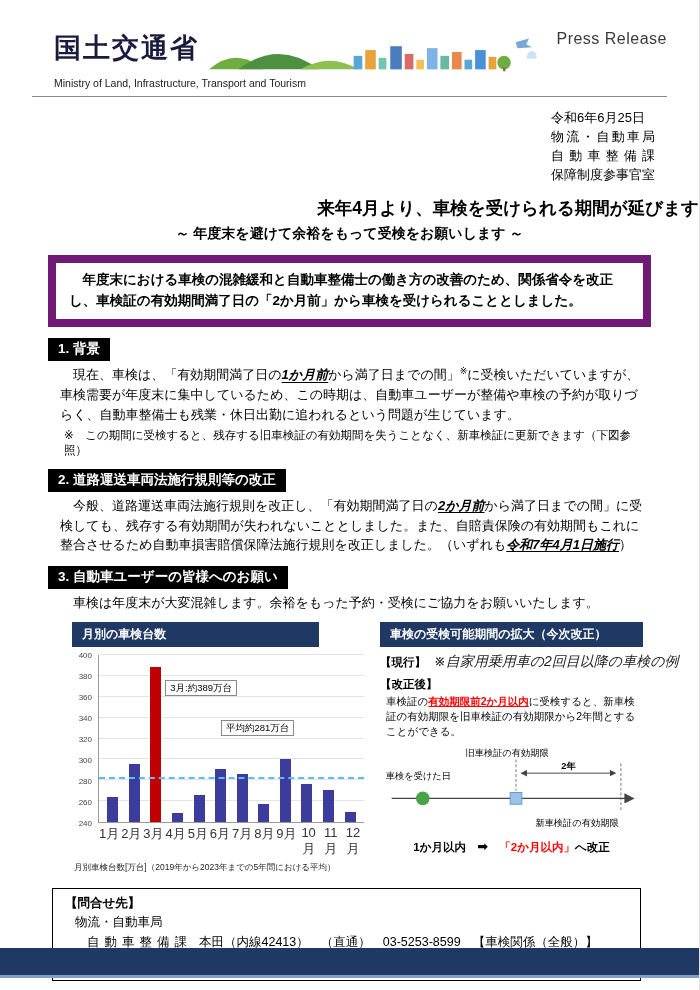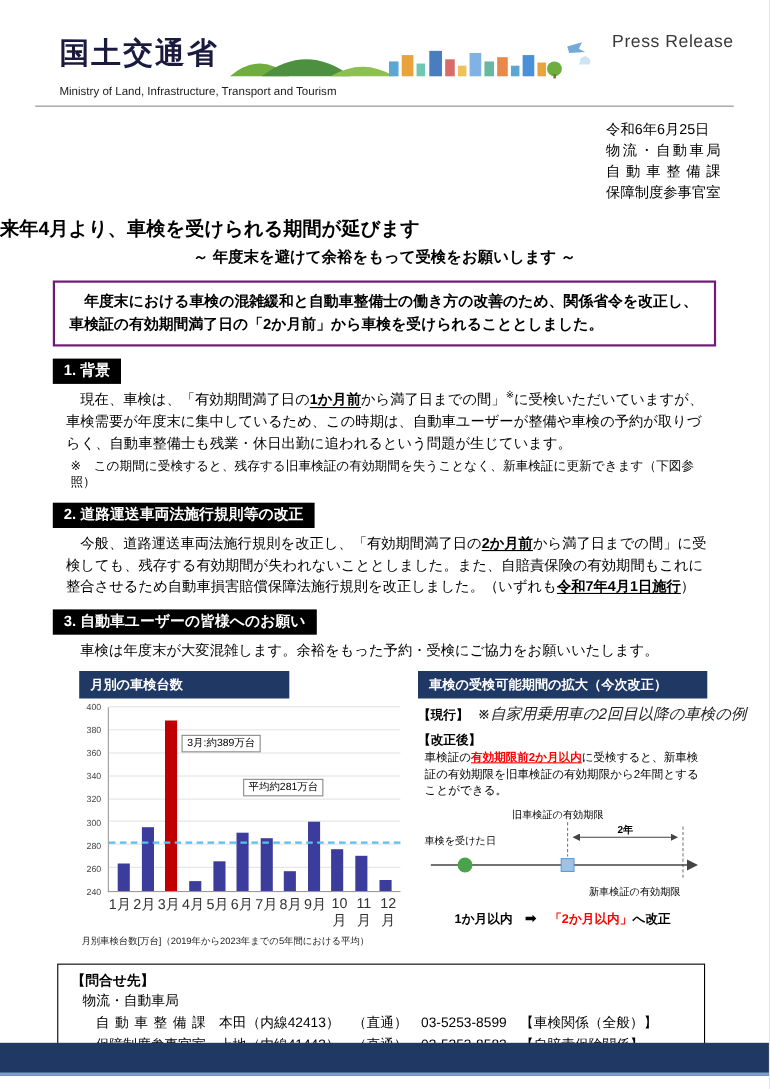--- a/index.html
+++ b/index.html
@@ -15,40 +15,40 @@
   .cityscape { height: 44px; flex: 1; min-width: 0; }
   .press-release { align-self: flex-start; font-size: 16px; color: #3a3a3a; letter-spacing: 0.5px; white-space: nowrap; }
   .ministry-en { margin: 3px 0 0 22px; font-size: 10.5px; color: #222; }
   .header-rule { border: none; border-top: 1.5px solid #8a8a8a; margin-top: 7px; }
 
   
   .meta { width: fit-content; margin: 12px 44px 0 auto; font-size: 13px; line-height: 1.45; }
   .jst { width: 104px; text-align: justify; text-align-last: justify; }
 
   
-  .title { margin-top: 12px; text-align: left; font-size: 17.5px; font-weight: bold; }
+  .title { margin-top: 12px; text-align: right; font-size: 17.5px; font-weight: bold; padding-left: 39px; }
   .subtitle { margin-top: 5px; text-align: center; font-size: 14px; font-weight: bold; }
 
   
-  .summary-box { margin: 12px 48px 0; border: 2px solid #701a75; padding: 7px 13px; font-size: 13.5px; font-weight: bold; line-height: 1.55; }
+  .summary-box { margin: 12px 48px 0; border: 8px solid #701a75; padding: 7px 13px; font-size: 13.5px; font-weight: bold; line-height: 1.55; }
 
   
   .section-wrap { margin: 0 48px; }
   .section-h { display: inline-block; margin-top: 11px; background: var(--section-black, #000); color: #fff; font-weight: bold; font-size: 13.5px; padding: 2px 10px 3px; }
   .body-p { margin-top: 4px; padding: 0 2px 0 12px; font-size: 13px; line-height: 1.5; }
-  .em-u { font-weight: bold; text-decoration: underline; text-underline-offset: 2px; }
+  .em-u { font-weight: bold; text-decoration: underline; text-underline-offset: 2px; font-style: italic; }
   .sup { font-size: 9px; vertical-align: super; }
   .note { margin-top: 4px; padding-left: 16px; font-size: 11.5px; }
 
   
   .figures { display: flex; gap: 16px; margin: 10px 56px 0 72px; }
   .fig-left { width: 292px; flex: none; }
   .fig-right { flex: 1; min-width: 0; }
   .fig-h { background: var(--navy, #1f3864); color: #fff; font-weight: bold; font-size: 12px; padding: 4px 10px; }
-  .fig-h.narrow { width: 191px; font-family: Liberation Mono, monospace; }
+  .fig-h.narrow { width: 247px; font-family: Liberation Mono, monospace; }
 
   
   .chart-inner { position: relative; margin-top: 8px; padding-left: 26px; }
   .y-axis { position: absolute; left: 0; top: 0; width: 22px; height: 168px; }
   .ytick { position: absolute; right: 2px; transform: translateY(50%); font-size: 8px; color: #444; }
   .plot { position: relative; height: 168px; border-left: 1px solid #999; border-bottom: 1px solid #999; background: #fff; }
   .gridline { position: absolute; left: 0; right: 0; height: 1px; background: #e4e4e4; }
   .bars { position: absolute; inset: 0; display: flex; align-items: flex-end; justify-content: space-around; padding: 0 3px; z-index: 1; }
   .bar { width: 11px; }
   .avg-line { position: absolute; left: 0; right: 0; border-top: 2px dashed #56c1f0; z-index: 2; }

